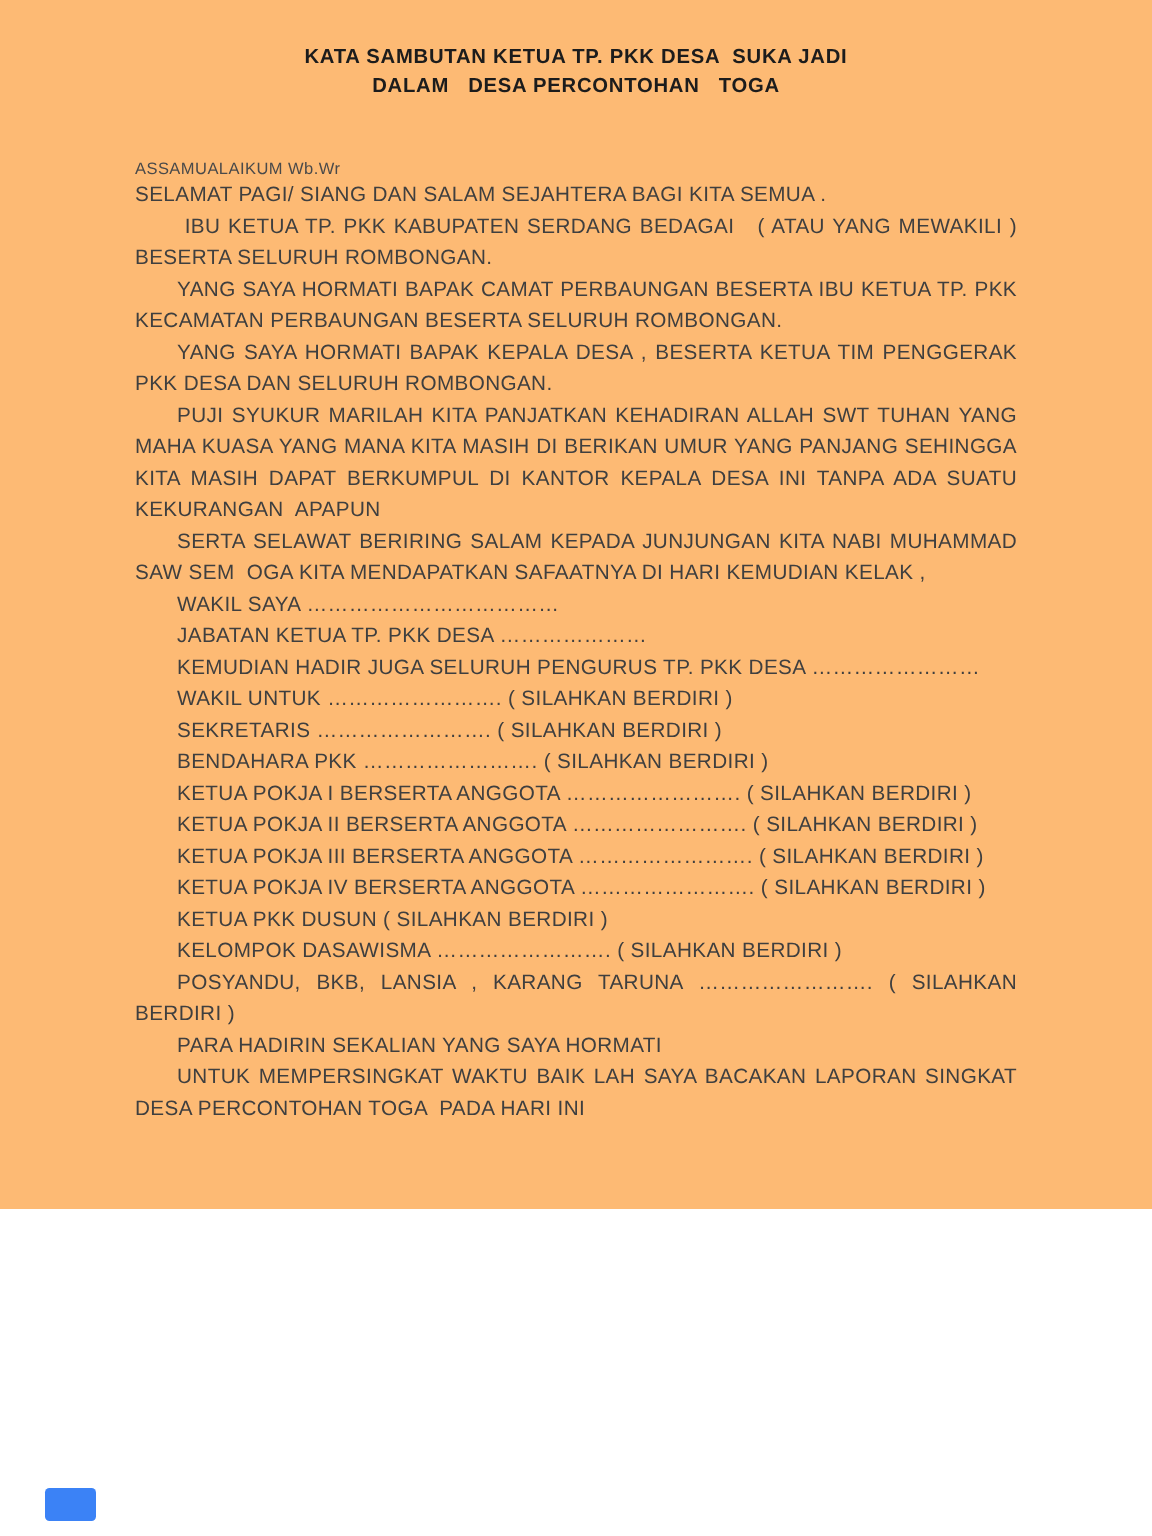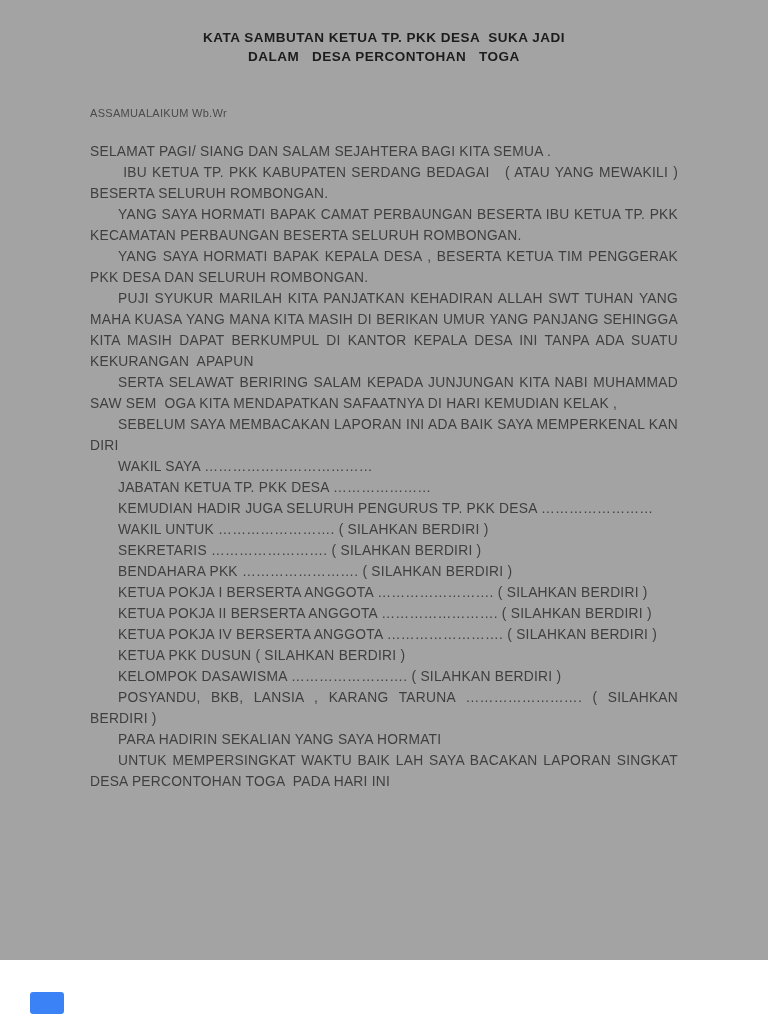--- a/index.html
+++ b/index.html
@@ -4,43 +4,43 @@
 <style>
   * { margin:0; padding:0; box-sizing:border-box; }
   html,body { background:#ffffff; }
   body {
     width:768px; height:1024px;
     font-family:"Liberation Sans", sans-serif;
     overflow:hidden;
   }
   .canvas {
     position:relative;
-    width:768px; height:960px;
-    background:#a3a3a3;
+    width:768px; height:806px;
+    background:#fdba74;
   }
   .doc {
     position:absolute;
     left:90px; right:90px; top:28px;
   }
   .title {
     text-align:center;
     font-weight:bold;
     font-size:13.5px;
     line-height:19px;
     letter-spacing:0.5px;
     color:#1c1c1c;
     white-space:pre;
   }
   .greeting {
     margin-top:41px;
     font-size:11px;
     color:#4a4a4a;
     letter-spacing:0.3px;
   }
-  .bodytext { margin-top:22px; }
+  .bodytext { }
   .para {
     font-size:13.8px;
     line-height:21px;
     color:#3f3f3f;
     letter-spacing:0.25px;
     text-align:justify;
     white-space:pre-wrap;
   }
   .para.indent { text-indent:28px; }
   .corner-badge {
@@ -60,29 +60,29 @@
 
     <p class="greeting">ASSAMUALAIKUM Wb.Wr</p>
 
     <div class="bodytext" id="paragraphs">
         <p class="para">SELAMAT PAGI/ SIANG DAN SALAM SEJAHTERA BAGI KITA SEMUA .</p>
         <p class="para indent"> IBU KETUA TP. PKK KABUPATEN SERDANG BEDAGAI   ( ATAU YANG MEWAKILI ) BESERTA SELURUH ROMBONGAN.</p>
         <p class="para indent">YANG SAYA HORMATI BAPAK CAMAT PERBAUNGAN BESERTA IBU KETUA TP. PKK KECAMATAN PERBAUNGAN BESERTA SELURUH ROMBONGAN.</p>
         <p class="para indent">YANG SAYA HORMATI BAPAK KEPALA DESA , BESERTA KETUA TIM PENGGERAK PKK DESA DAN SELURUH ROMBONGAN.</p>
         <p class="para indent">PUJI SYUKUR MARILAH KITA PANJATKAN KEHADIRAN ALLAH SWT TUHAN YANG MAHA KUASA YANG MANA KITA MASIH DI BERIKAN UMUR YANG PANJANG SEHINGGA KITA MASIH DAPAT BERKUMPUL DI KANTOR KEPALA DESA INI TANPA ADA SUATU KEKURANGAN  APAPUN</p>
         <p class="para indent">SERTA SELAWAT BERIRING SALAM KEPADA JUNJUNGAN KITA NABI MUHAMMAD SAW SEM  OGA KITA MENDAPATKAN SAFAATNYA DI HARI KEMUDIAN KELAK ,</p>
-        <p class="para indent">SEBELUM SAYA MEMBACAKAN LAPORAN INI ADA BAIK SAYA MEMPERKENAL KAN DIRI</p>
         <p class="para indent">WAKIL SAYA ………………………………</p>
         <p class="para indent">JABATAN KETUA TP. PKK DESA …………………</p>
         <p class="para indent">KEMUDIAN HADIR JUGA SELURUH PENGURUS TP. PKK DESA ……………………</p>
         <p class="para indent">WAKIL UNTUK ……………………. ( SILAHKAN BERDIRI )</p>
         <p class="para indent">SEKRETARIS ……………………. ( SILAHKAN BERDIRI )</p>
         <p class="para indent">BENDAHARA PKK ……………………. ( SILAHKAN BERDIRI )</p>
         <p class="para indent">KETUA POKJA I BERSERTA ANGGOTA ……………………. ( SILAHKAN BERDIRI )</p>
         <p class="para indent">KETUA POKJA II BERSERTA ANGGOTA ……………………. ( SILAHKAN BERDIRI )</p>
+        <p class="para indent">KETUA POKJA III BERSERTA ANGGOTA ……………………. ( SILAHKAN BERDIRI )</p>
         <p class="para indent">KETUA POKJA IV BERSERTA ANGGOTA ……………………. ( SILAHKAN BERDIRI )</p>
         <p class="para indent">KETUA PKK DUSUN ( SILAHKAN BERDIRI )</p>
         <p class="para indent">KELOMPOK DASAWISMA ……………………. ( SILAHKAN BERDIRI )</p>
         <p class="para indent">POSYANDU, BKB, LANSIA , KARANG TARUNA ……………………. ( SILAHKAN BERDIRI )</p>
         <p class="para indent">PARA HADIRIN SEKALIAN YANG SAYA HORMATI</p>
         <p class="para indent">UNTUK MEMPERSINGKAT WAKTU BAIK LAH SAYA BACAKAN LAPORAN SINGKAT DESA PERCONTOHAN TOGA  PADA HARI INI</p>
       </div>
   </div>
 
   <div class="corner-badge"></div>

